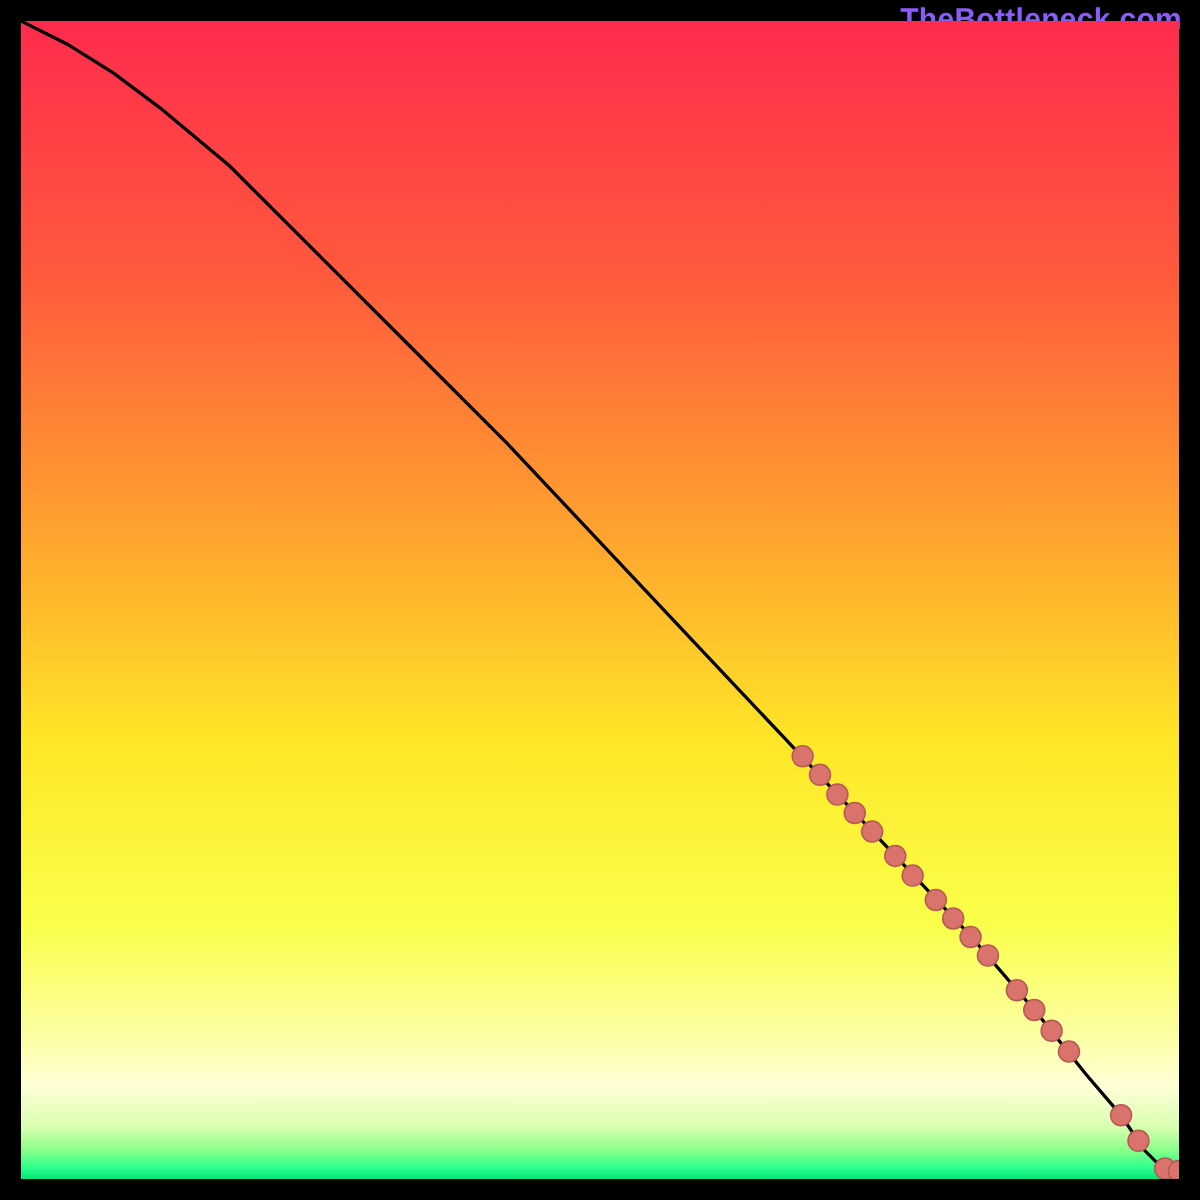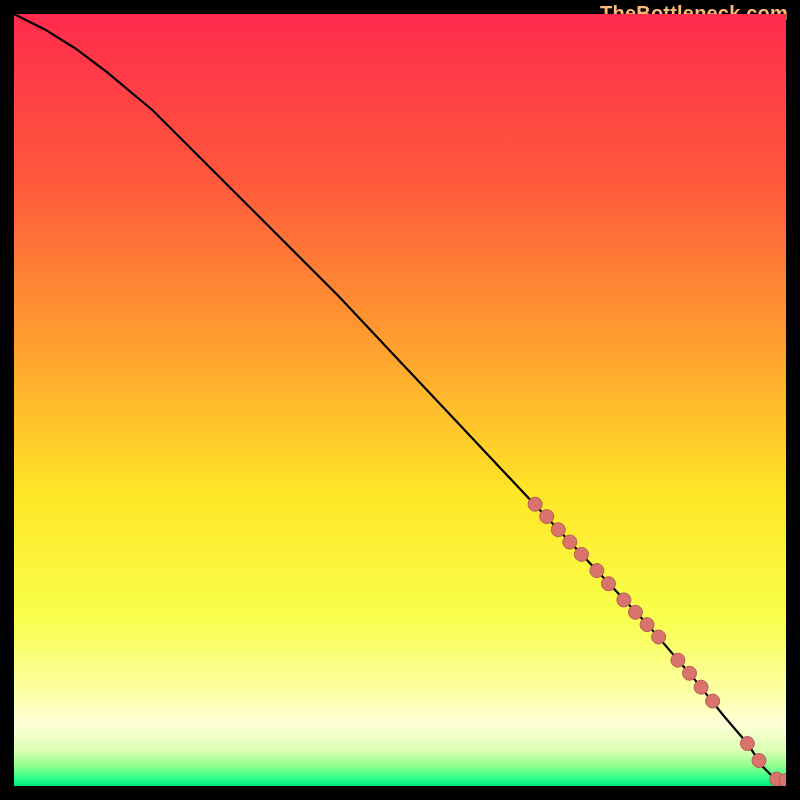--- a/index.html
+++ b/index.html
@@ -15,21 +15,21 @@
     width: 800px;
     height: 800px;
   }
   .watermark {
     position: absolute;
     top: 2px;
     right: 12px;
     font-family: Arial, Helvetica, sans-serif;
     font-size: 20px;
     font-weight: 600;
-    color: #fdba74;
+    color: #8b5cf6;
     letter-spacing: 0.2px;
     margin-left: 25px;
   }
   svg.chart {
     position: absolute;
     left: 14px;
     top: 14px;
     width: 772px;
     height: 772px;
     display: block;

